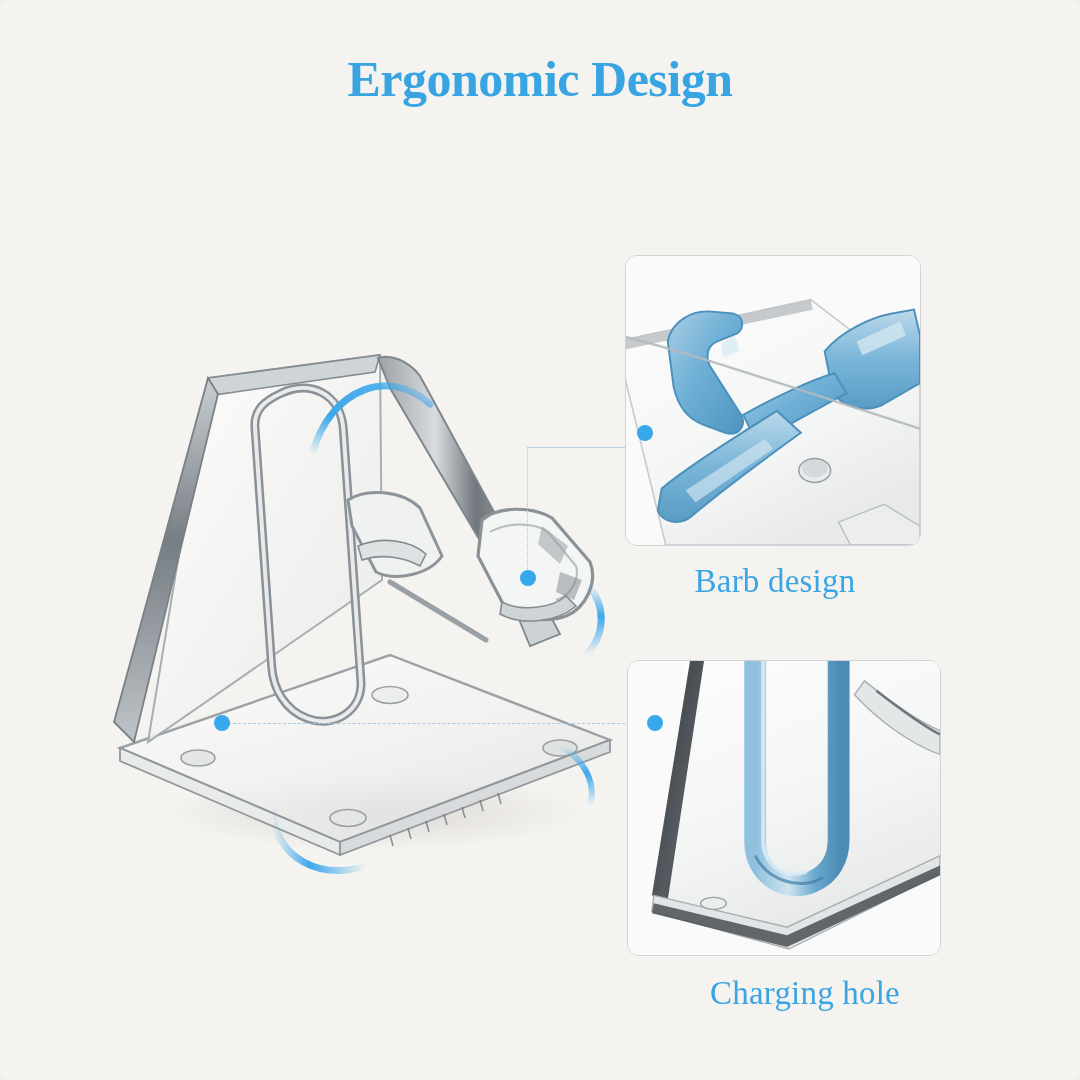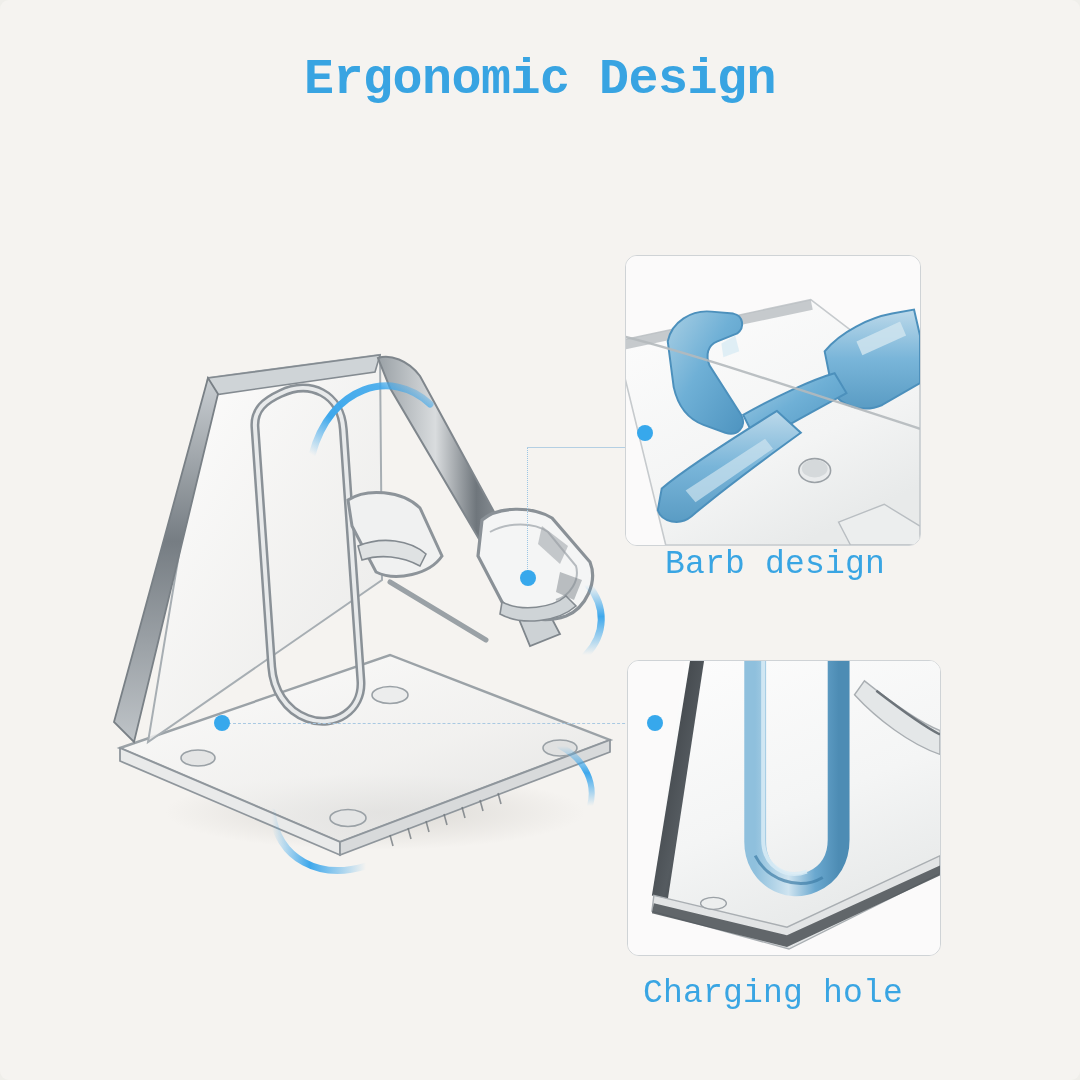--- a/index.html
+++ b/index.html
@@ -6,21 +6,21 @@
     margin: 0;
     padding: 0;
     background: #efeeea;
   }
   #stage {
     position: relative;
     width: 1080px;
     height: 1080px;
     background: #f5f3f0;
     overflow: hidden;
-    font-family: Liberation Mono, monospace;
+    font-family: Liberation Serif, serif;
     border-radius: 9px;
     -webkit-font-smoothing: antialiased;
   }
 
   
   .title {
     position: absolute;
     left: 0; right: 0;
     top: 52px;
     text-align: center;
@@ -57,22 +57,22 @@
 
   .panel-label {
     position: absolute;
     text-align: center;
     color: #39a5e3;
     font-size: 33px;
     font-weight: 500;
     letter-spacing: 0.2px;
     white-space: nowrap;
   }
-  .label-a { left: 625px; top: 546px; width: 300px; }
-  .label-b { left: 608px; top: 975px; width: 330px; }
+  .label-a { left: 625px; top: 563px; width: 300px; }
+  .label-b { left: 640px; top: 975px; width: 330px; }
 
   
   .dot {
     position: absolute;
     width: 16px; height: 16px;
     border-radius: 50%;
     background: #37a8ec;
   }
   .dot-barb-product { left: 520px; top: 570px; }
   .dot-barb-panel   { left: 637px; top: 425px; }

